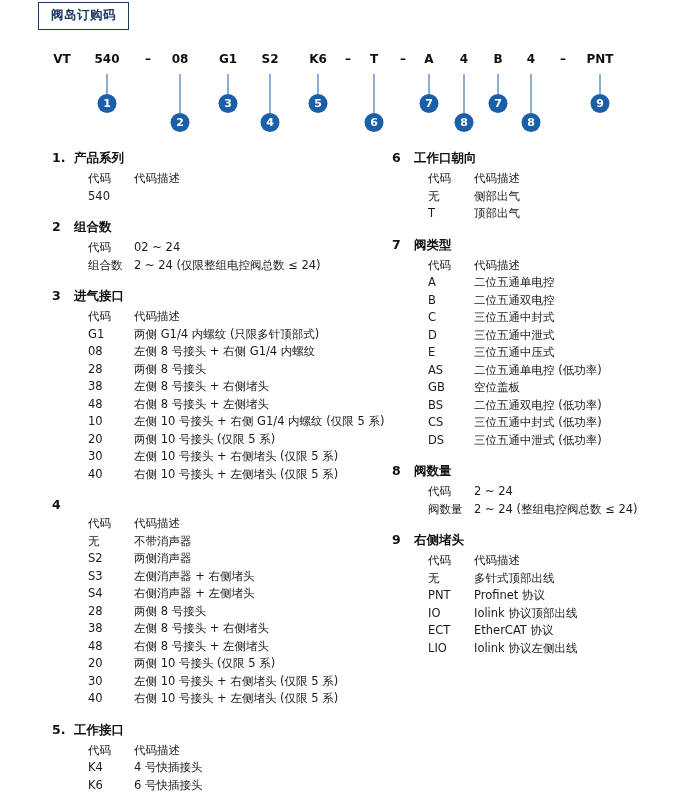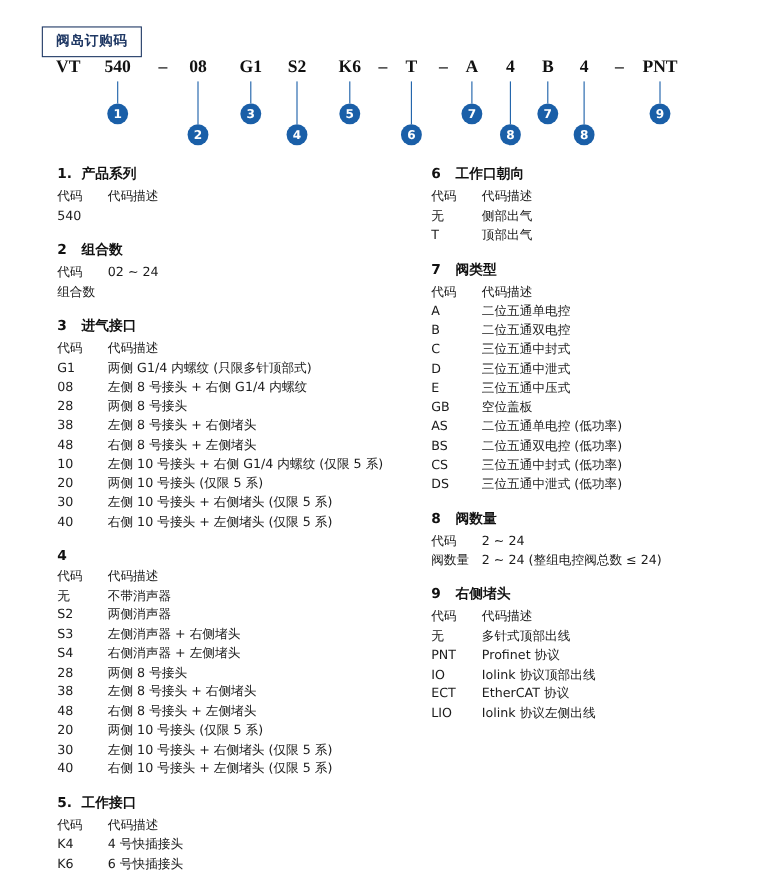--- a/index.html
+++ b/index.html
@@ -12,21 +12,21 @@
     height: 805px;
     position: relative;
     font-family: "DejaVu Sans", "Liberation Sans", sans-serif;
     color: #1b1b1b;
     overflow: hidden;
   }
 
   
   .title-wrap {
     position: absolute;
-    left: 38px; top: 24px;
+    left: 38px; top: 2px;
   }
   .title-tag {
     display: inline-block;
     border: 1px solid #1f3864;
     padding: 4px 12px 5px 12px;
     font-size: 12.5px;
     font-weight: bold;
     color: #1f3864;
     letter-spacing: 0.5px;
     background: #fff;
@@ -35,26 +35,25 @@
   
   .code-area {
     position: absolute;
     left: 0; top: 42px;
     width: 693px;
     height: 90px;
   }
   .code-item {
     position: absolute;
     text-align: center;
-    font-size: 16px;
+    font-size: 12px;
     font-weight: bold;
     color: #111;
     white-space: nowrap;
     transform: translateX(-50%);
-    font-family: Liberation Serif, serif;
   }
   .code-item.sep {
     font-weight: bold;
     color: #111;
   }
   .badge {
     position: absolute;
     width: 19px; height: 19px;
     border-radius: 50%;
     background: #1a5fa8;
@@ -91,21 +90,21 @@
     flex: 0 0 22px;
     font-size: 12.5px;
     font-weight: bold;
     color: #111;
   }
   .sec-title {
     font-size: 12.5px;
     font-weight: bold;
     color: #111;
   }
-  .rows { }
+  .rows { margin-left: 36px; }
   .row {
     display: flex;
     font-size: 11.5px;
     line-height: 17.5px;
     color: #1b1b1b;
     white-space: nowrap;
   }
   .row .c1 {
     flex: 0 0 46px;
     width: 46px;
@@ -182,20 +181,21 @@
         <span class="sec-num">2</span>
         <span class="sec-title">组合数</span>
       </div>
       <div class="rows">
         <div class="row">
           <span class="c1">代码</span>
           <span class="c2">02 ~ 24</span>
         </div>
         <div class="row">
           <span class="c1">组合数</span>
+          <span class="c2">2 ~ 24 (仅限整组电控阀总数 ≤ 24)</span>
         </div>
       </div>
     </div>
     <div class="section">
       <div class="sec-head">
         <span class="sec-num">3</span>
         <span class="sec-title">进气接口</span>
       </div>
       <div class="rows">
         <div class="row head">
@@ -359,28 +359,28 @@
         </div>
         <div class="row">
           <span class="c1">D</span>
           <span class="c2">三位五通中泄式</span>
         </div>
         <div class="row">
           <span class="c1">E</span>
           <span class="c2">三位五通中压式</span>
         </div>
         <div class="row">
+          <span class="c1">AS</span>
+          <span class="c2">二位五通单电控 (低功率)</span>
+        </div>
+        <div class="row">
           <span class="c1">GB</span>
           <span class="c2">空位盖板</span>
         </div>
         <div class="row">
-          <span class="c1">AS</span>
-          <span class="c2">二位五通单电控 (低功率)</span>
-        </div>
-        <div class="row">
           <span class="c1">BS</span>
           <span class="c2">二位五通双电控 (低功率)</span>
         </div>
         <div class="row">
           <span class="c1">CS</span>
           <span class="c2">三位五通中封式 (低功率)</span>
         </div>
         <div class="row">
           <span class="c1">DS</span>
           <span class="c2">三位五通中泄式 (低功率)</span>

